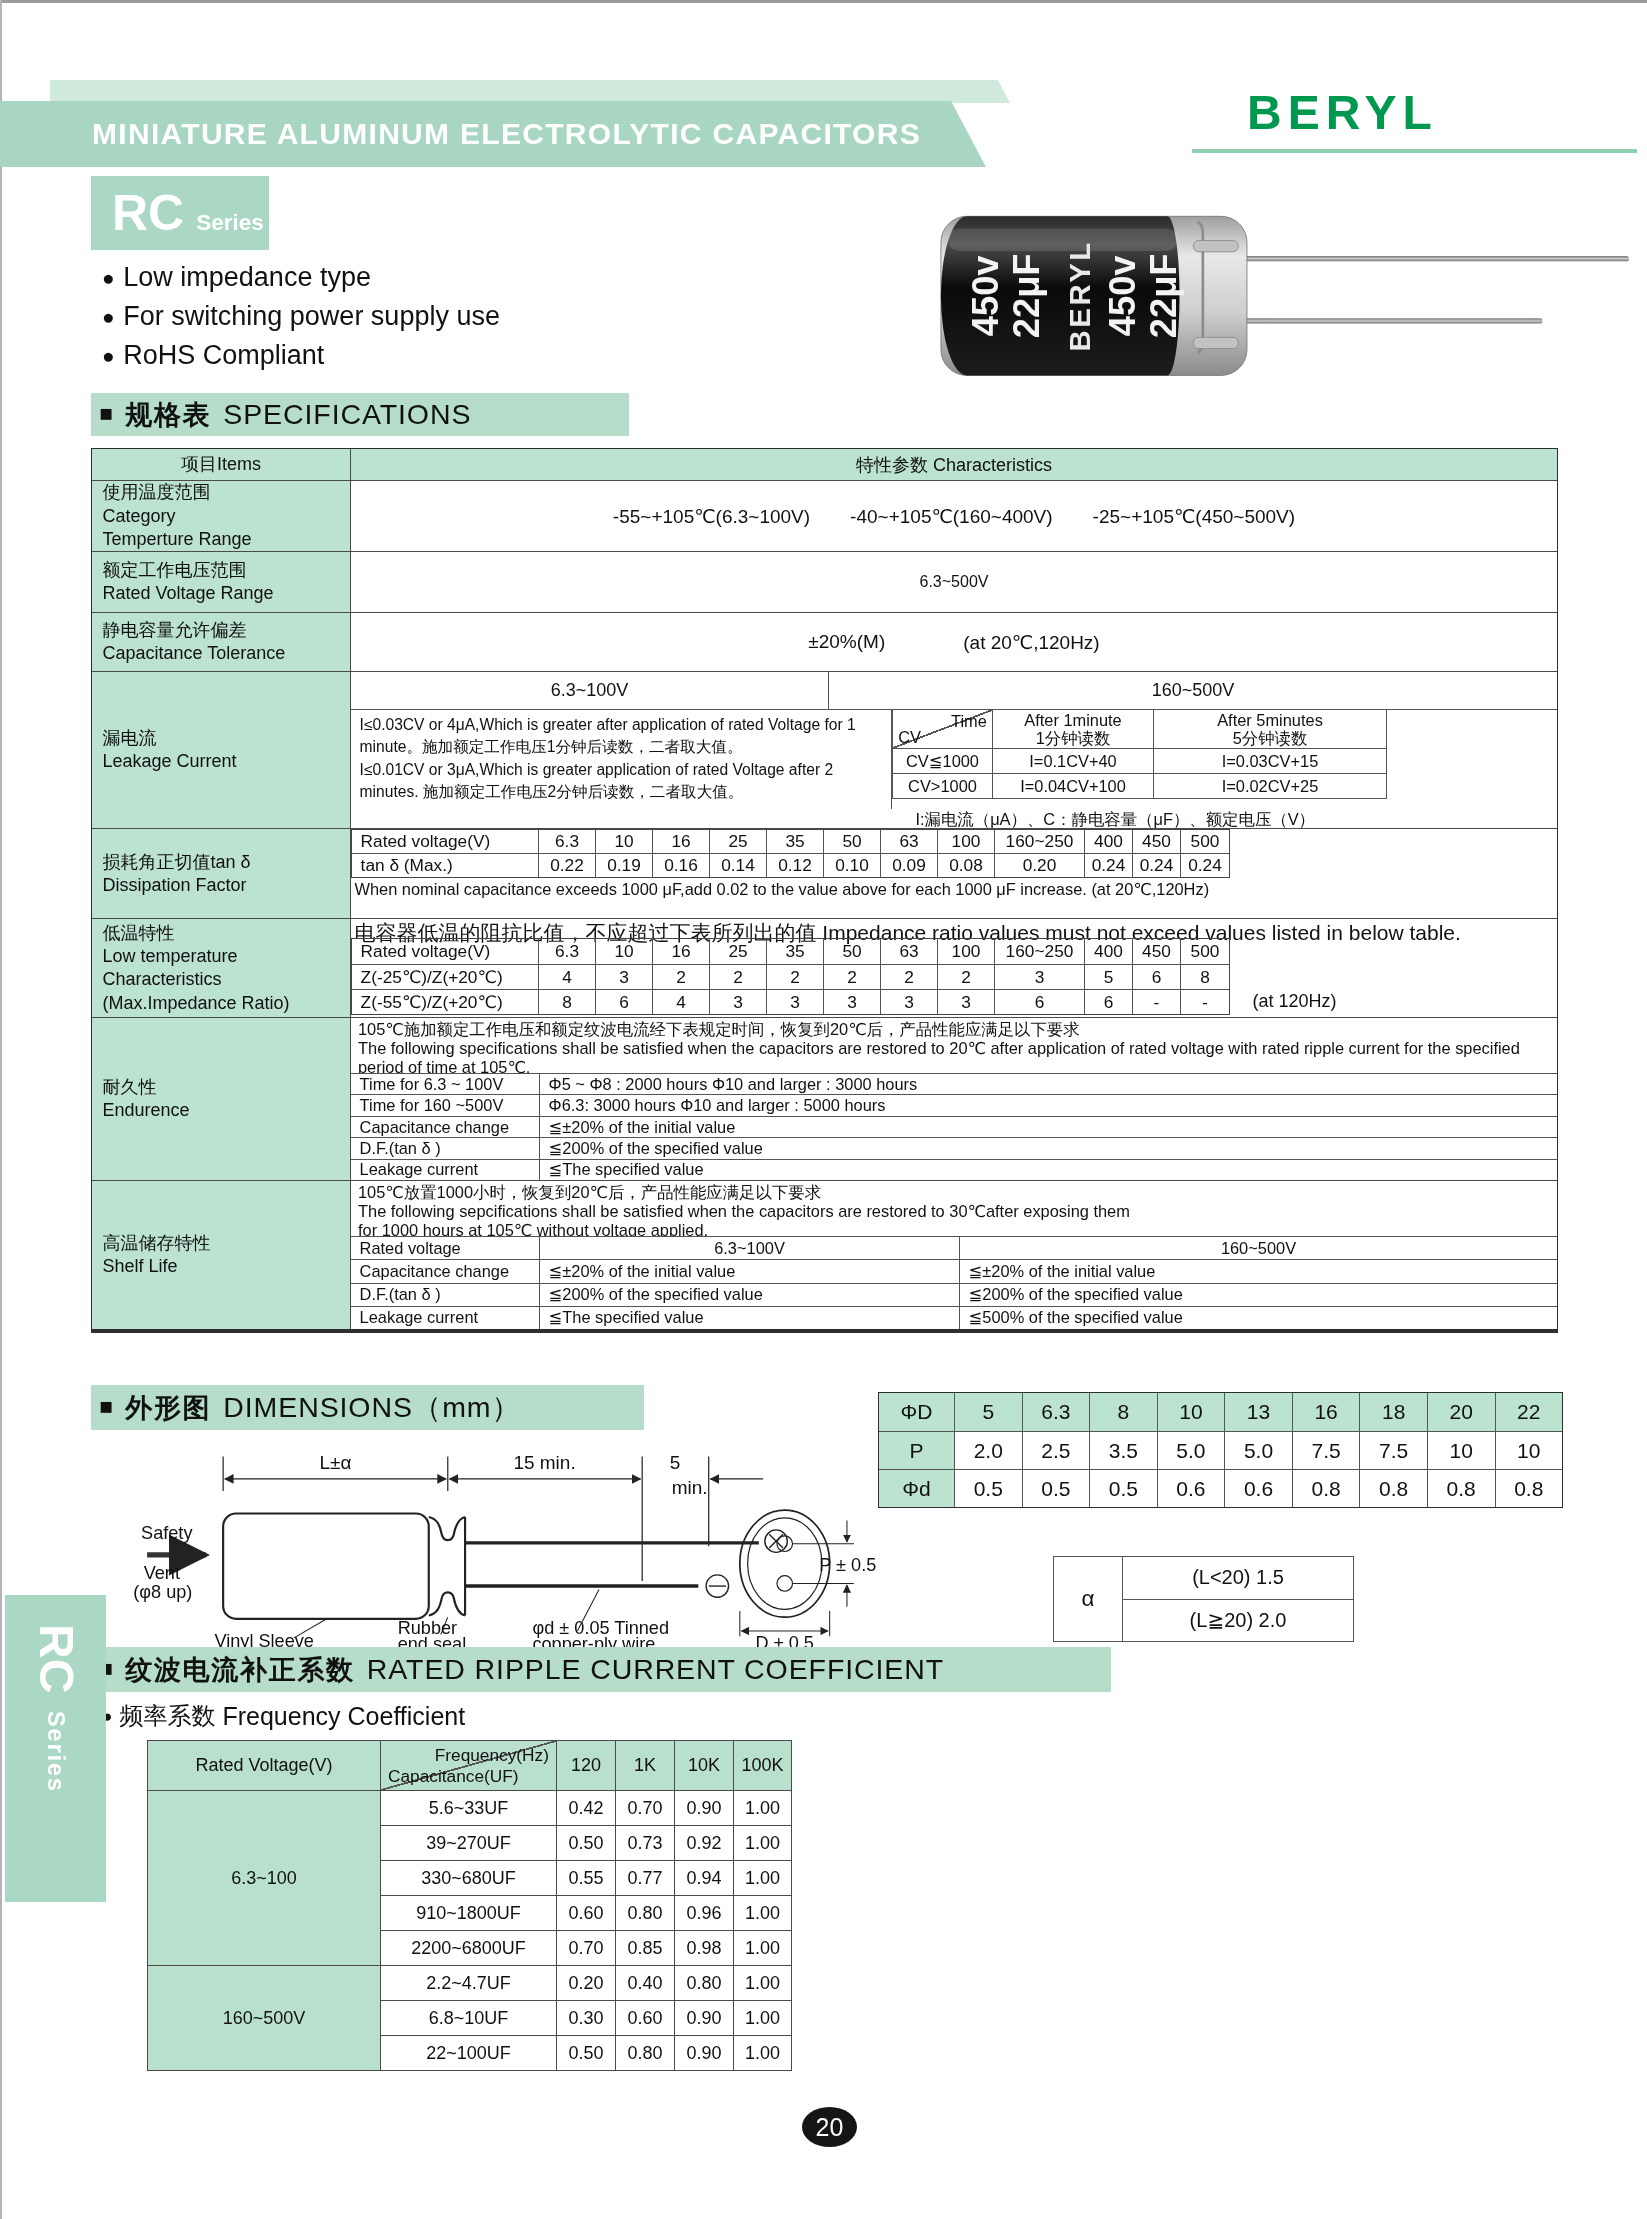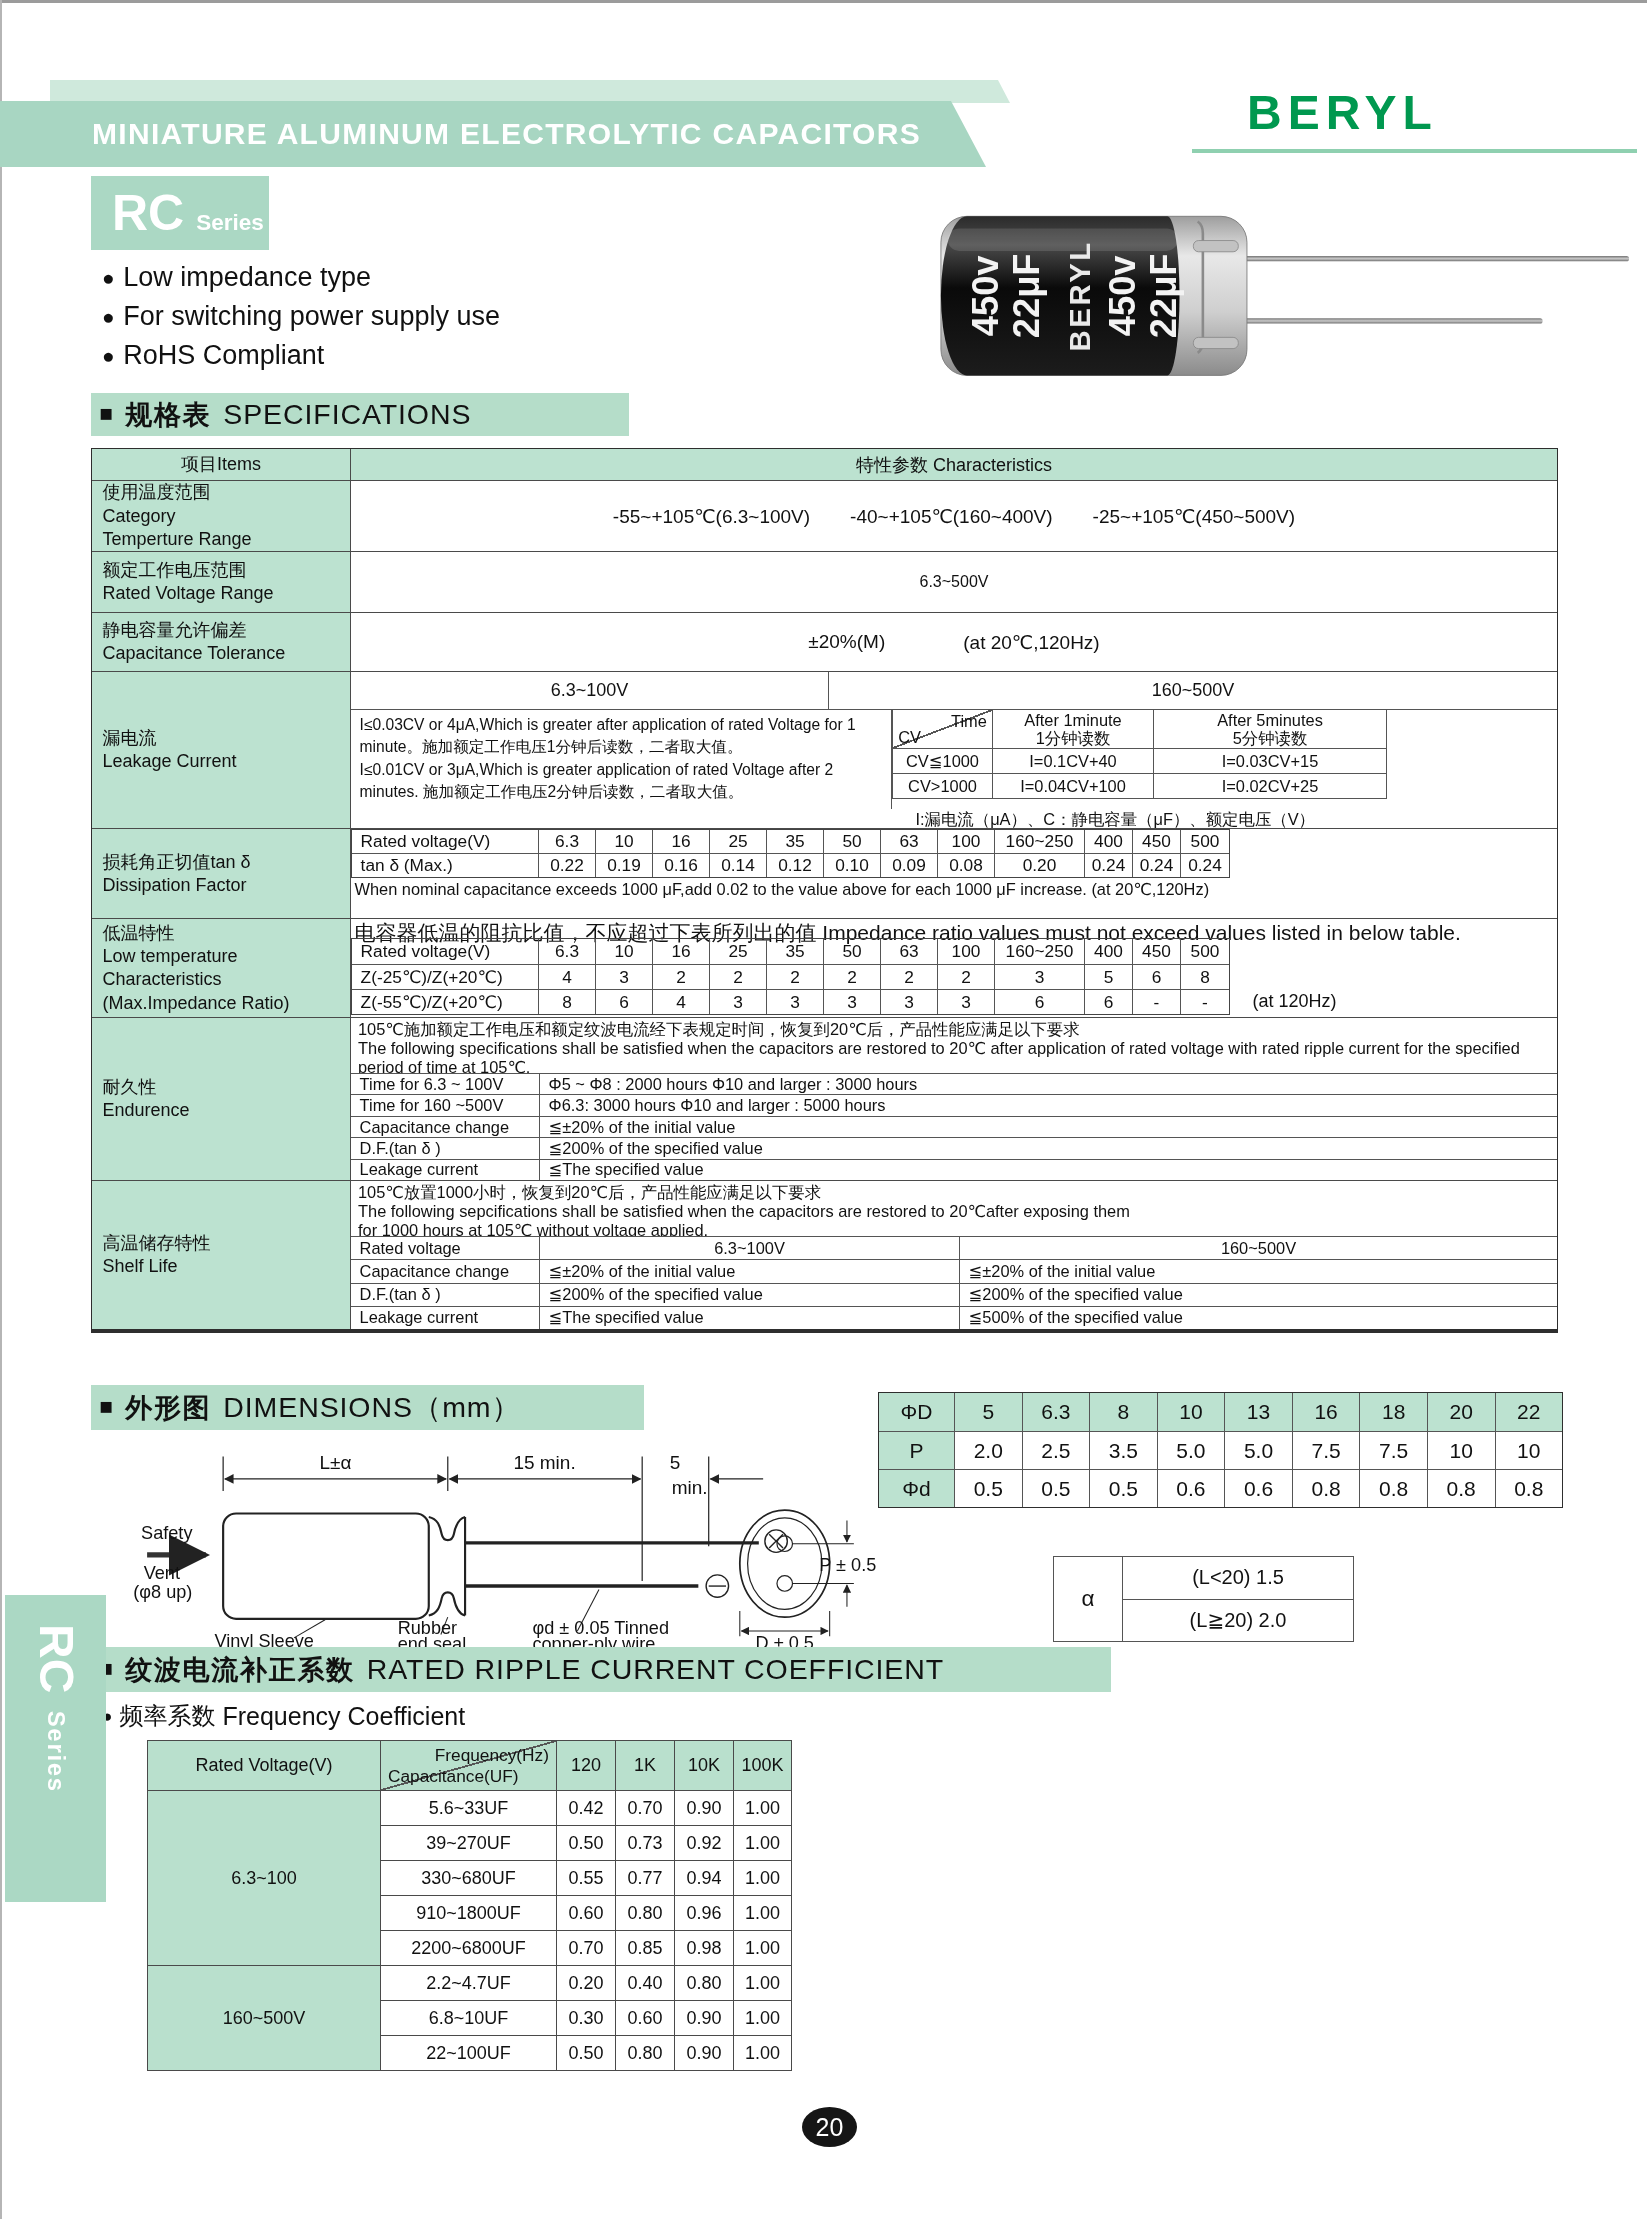--- a/index.html
+++ b/index.html
@@ -472,21 +472,21 @@
     </div>
 
     <div class="srow r-shelf">
       <div class="slabel">
         <div>高温储存特性</div>
         <div>Shelf Life</div>
       </div>
       <div class="scontent">
         <div class="para">
           <div>105℃放置1000小时，恢复到20℃后，产品性能应满足以下要求</div>
-          <div>The following sepcifications shall be satisfied when the capacitors are restored to 20℃after exposing them</div>
+          <div>The following sepcifications shall be satisfied when the capacitors are restored to 30℃after exposing them</div>
           <div>for 1000 hours at 105℃ without voltage applied.</div>
         </div>
         <div class="subrows">
           <div class="erow">
             <div class="ecell e1">Rated voltage</div>
             <div class="ecell s2 s2c">6.3~100V</div>
             <div class="ecell s3 s2c">160~500V</div>
           </div>
           <div class="erow">
             <div class="ecell e1">Capacitance change</div>

